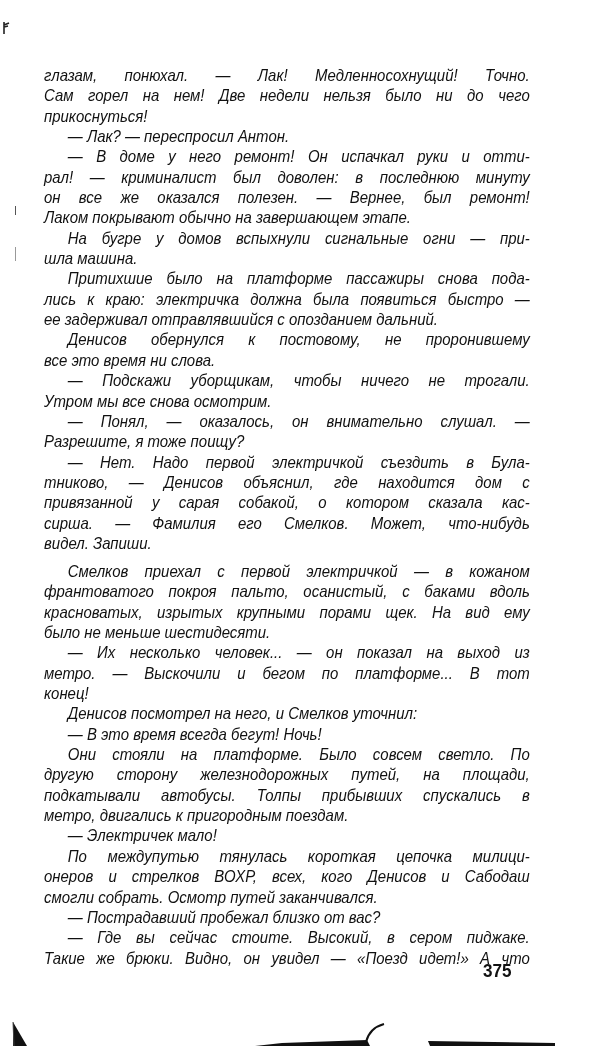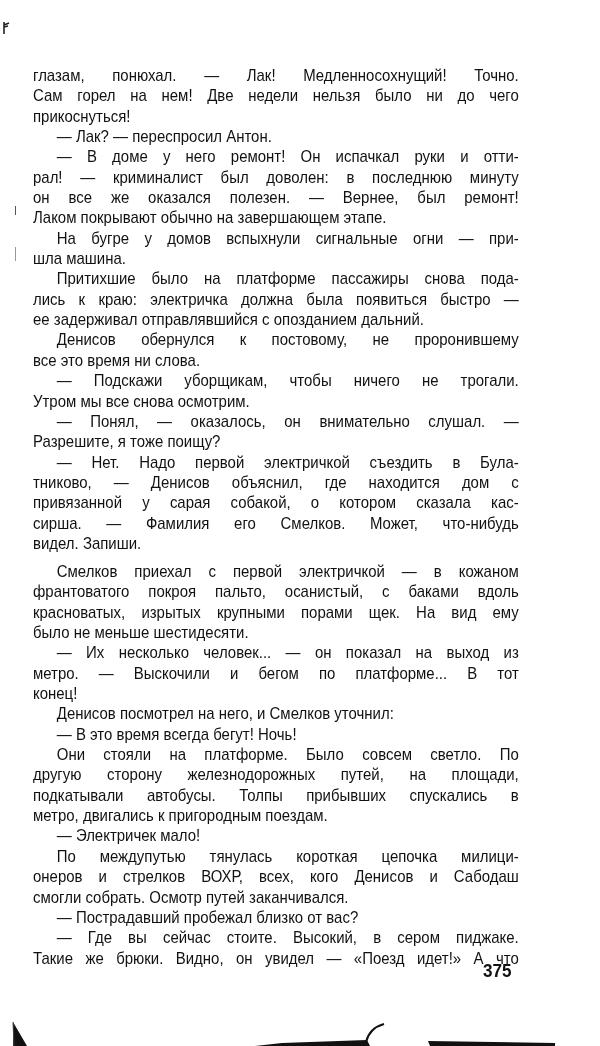--- a/index.html
+++ b/index.html
@@ -1,19 +1,19 @@
 <!DOCTYPE html>
 <html><head>
 <meta charset="utf-8">
 <style>
   html, body { margin:0; padding:0; background:#ffffff; }
   body { width:600px; height:1046px; position:relative; overflow:hidden; font-family:"Liberation Sans", sans-serif; color:#111; }
   .page { position:absolute; left:0; top:0; width:600px; height:1046px; }
   .corner-mark { position:absolute; left:3px; top:21px; width:8px; height:14px; }
-  .text-block { position:absolute; left:33px; width:486px; }
+  .text-block { position:absolute; left:44px; width:486px;font-style:italic; }
   .line { height:20.35px; line-height:20.35px; font-size:17px; white-space:nowrap; text-align:justify; text-align-last:justify; transform:scaleX(0.88); transform-origin:left center; width:552px; letter-spacing:0px; }
   .line.last { text-align-last:left; }
   .line.indent { padding-left:27px; width:525px; }
   .page-number { position:absolute; left:483px; top:960px; font-size:19px; font-weight:bold; transform:scaleX(0.9); transform-origin:left center; }
   .margin-tick { position:absolute; left:15px; width:1px; background:#555; }
   .scan-artifacts { position:absolute; left:0; top:1000px; width:600px; height:46px; }
 </style>
 </head>
 <body>
 

